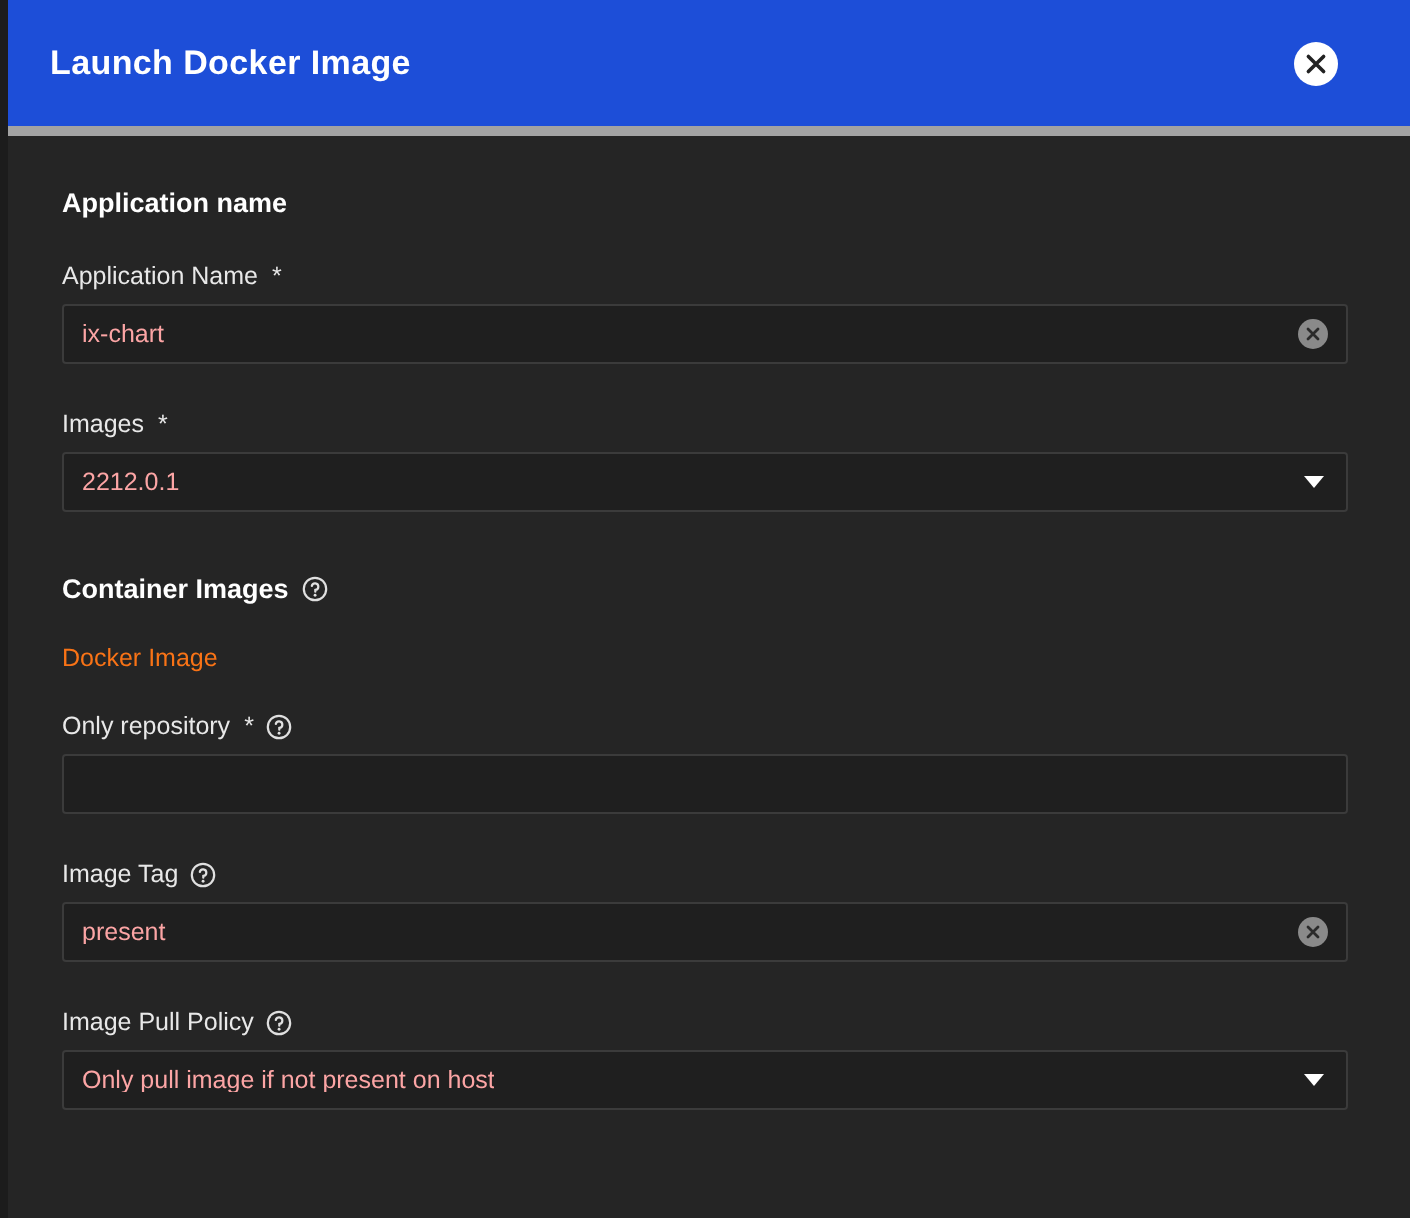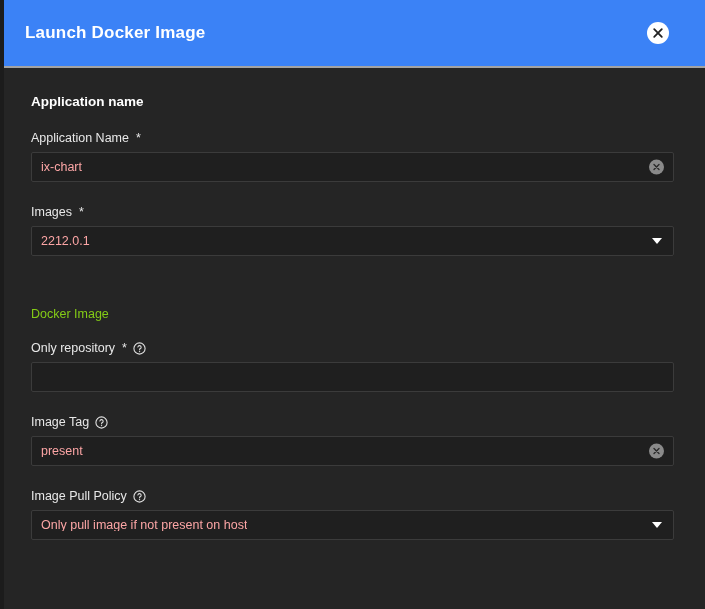--- a/index.html
+++ b/index.html
@@ -35,22 +35,22 @@
     height: 609px;
     background: #1c1c1c;
     z-index: 5;
   }
 
   
   .titlebar {
     position: relative;
     height: 68px;
     flex: 0 0 68px;
-    background: #3b82f6;
-    border-bottom: 2px solid #a3a3a3;
+    background: #1d4ed8;
+    border-bottom: 5px solid #a3a3a3;
     display: flex;
     align-items: center;
     padding: 0 22px 0 25px;
   }
 
   .dialog-title {
     font-size: 17px;
     font-weight: bold;
     color: #ffffff;
     letter-spacing: 0.2px;
@@ -83,21 +83,21 @@
     font-size: 13.5px;
     font-weight: bold;
     color: #ffffff;
     display: flex;
     align-items: center;
     gap: 7px;
   }
 
   .plain-label {
     font-size: 12.5px;
-    color: #84cc16;
+    color: #f97316;
     font-weight: normal;
   }
 
   .field {
     margin-top: 0;
   }
 
   .field-label {
     font-size: 12.5px;
     color: #e8e8e8;
@@ -230,20 +230,30 @@
         <span class="req-star">*</span>
       </div>
       <div class="control">
         <span class="value">2212.0.1</span>
         <span class="caret-icon"></span>
       </div>
     </div>
 
     <div class="gap-section"></div>
 
+    <div class="section-title">
+      <span>Container Images</span>
+      <span class="help-icon">
+        <svg width="13" height="13" viewBox="0 0 13 13">
+          <circle cx="6.5" cy="6.5" r="5.6" fill="none" stroke="#e0e0e0" stroke-width="1.1"></circle>
+          <path d="M4.9 5.0 a1.65 1.65 0 1 1 1.75 1.95 v0.9" fill="none" stroke="#e0e0e0" stroke-width="1.1" stroke-linecap="round"></path>
+          <circle cx="6.55" cy="9.6" r="0.72" fill="#e0e0e0"></circle>
+        </svg>
+      </span>
+    </div>
 
     <div class="gap-docker-label"></div>
 
     <div class="plain-label">Docker Image</div>
 
     <div class="gap-after-docker"></div>
 
     <div class="field">
       <div class="field-label">
         <span>Only repository</span>

